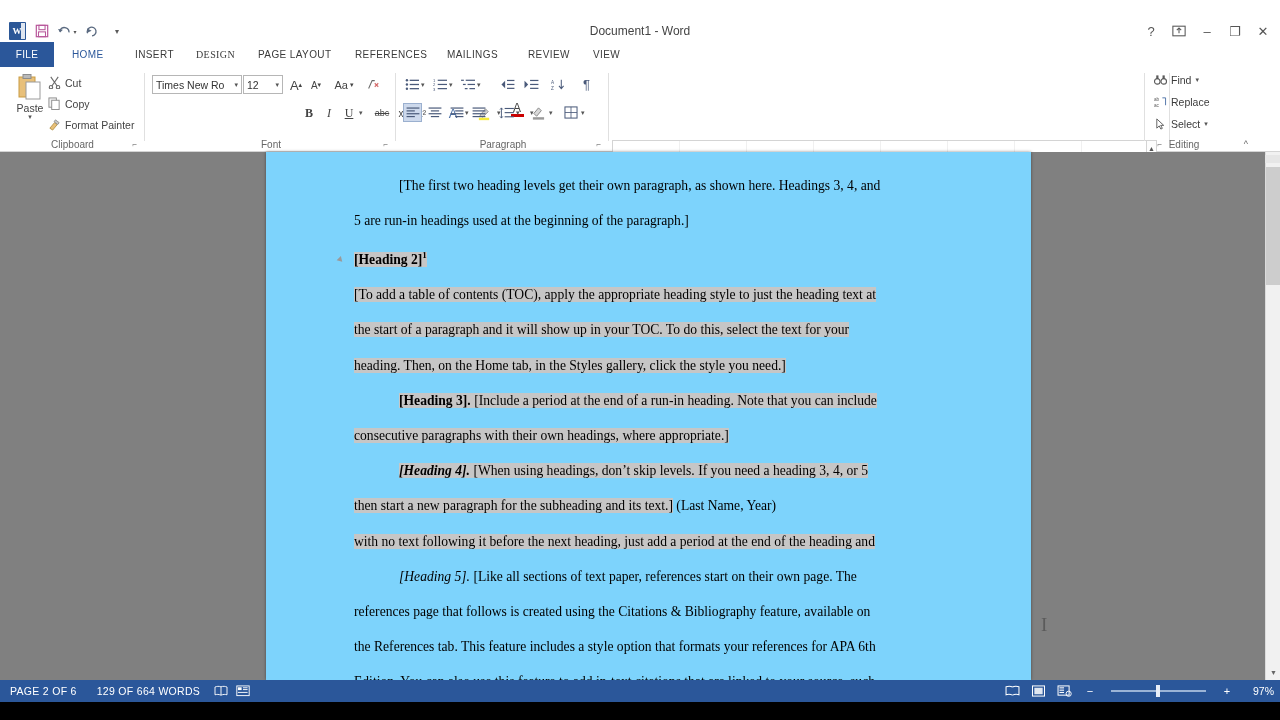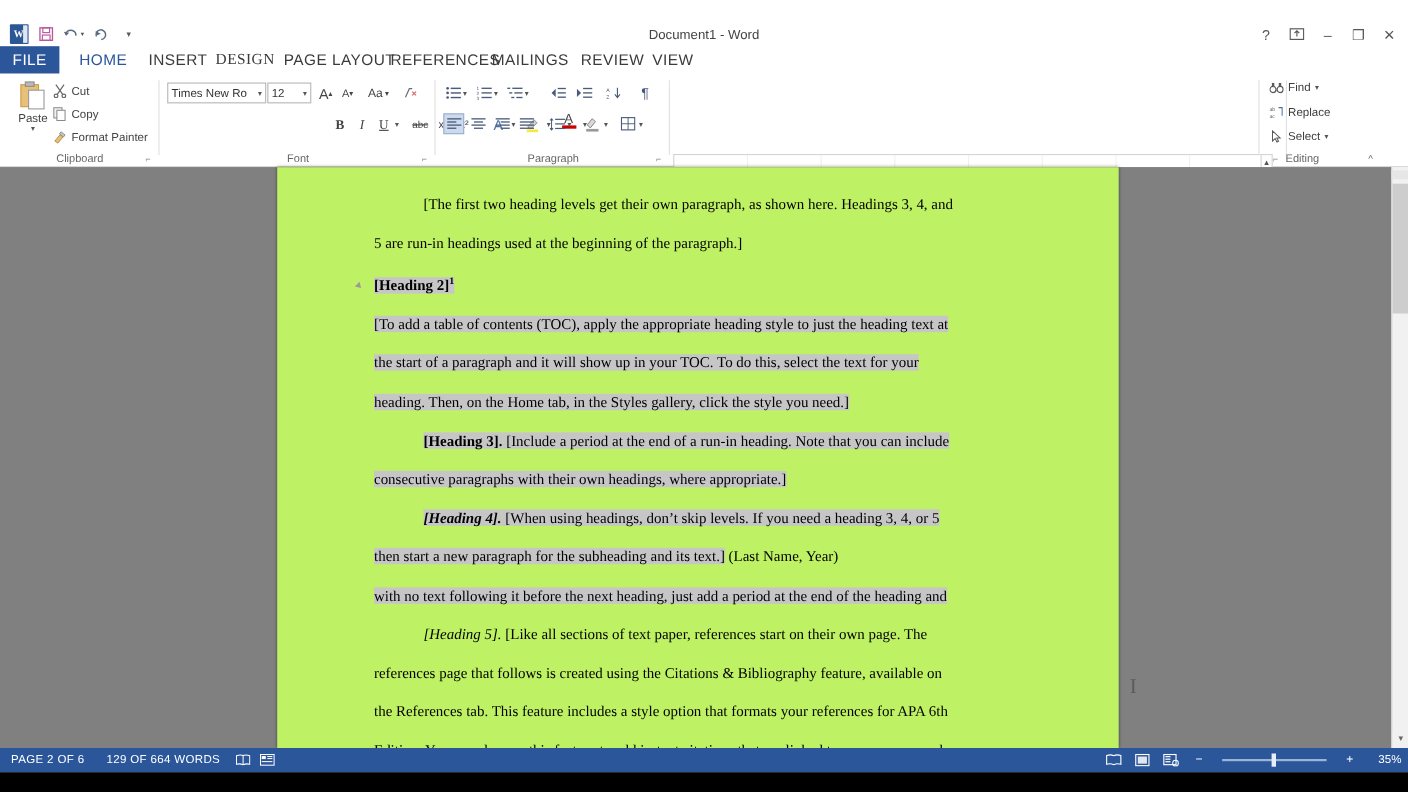--- a/index.html
+++ b/index.html
@@ -26,21 +26,21 @@
   .title-text {
     position:absolute; left:0; top:24px; width:1280px; text-align:center;
     font-size:12px; color:#444;
   }
   .win-ctrls { position:absolute; right:4px; top:20px; display:flex; align-items:center; gap:2px; }
   .win-ctrls div { width:26px; height:22px; display:flex; align-items:center; justify-content:center;
                    color:#555; font-size:13px; }
 
   
   .tabstrip { position:absolute; top:42px; left:0; width:1280px; height:25px; background:#fff; }
-  .tab { position:absolute; top:0; height:25px; padding:0 10px; font-size:14px;
+  .tab { position:absolute; top:0; height:25px; padding:0 10px; font-size:10px;
          letter-spacing:.4px; color:#3b3b3b; line-height:25px; }
   .tab.file { background:#2b579a; color:#fff; left:0; width:54px; text-align:center; padding:0; }
   .tab.active { color:#2b579a; background:#fff; }
   .acct { position:absolute; right:30px; top:46px; font-size:11.5px; color:#555;
           display:flex; align-items:center; gap:4px; }
   .acct .warn { color:#c8a22c; font-size:11px; }
   .avatar { position:absolute; right:2px; top:42px; width:26px; height:26px;
             background:linear-gradient(160deg,#caa089 0%,#8e6a52 55%,#4a3228 100%);
             border-radius:1px; overflow:hidden; }
   .avatar:after{content:"";position:absolute;left:7px;top:4px;width:11px;height:11px;
@@ -88,22 +88,22 @@
 
   
   .ed-item { position:absolute; font-size:10.5px; color:#3c3c3c; display:flex;
              align-items:center; gap:4px; }
   .collapse-rib { position:absolute; right:5px; bottom:3px; font-size:9px; color:#666; }
 
   
   .docarea { position:absolute; top:152px; left:0; width:1265px; height:528px; background:#a8a8a8;
              background:#7f7f7f; }
   .docbg { position:absolute; inset:0; background:#808080; }
-  .page { position:absolute; left:252px; top:0px; width:765px; height:528px;
-          background:#bef264; box-shadow:0 0 3px rgba(0,0,0,.45); }
+  .page { position:absolute; left:266px; top:0px; width:765px; height:528px;
+          background:#7dd3fc; box-shadow:0 0 3px rgba(0,0,0,.45); }
   .body-text { position:absolute; left:88px; top:16px; width:600px;
                font-family:"Liberation Serif", serif; font-size:13.6px; color:#000;
                line-height:35.2px; }
   .ln { white-space:nowrap; }
   .hl { background:#c6c6c6; }
   .ind { display:inline-block; width:45px; }
   .tri { position:absolute; left:-16px; top:89px; width:0; height:0;
          border-left:5px solid #9a9a9a; border-top:3.5px solid transparent;
          border-bottom:3.5px solid transparent; transform:rotate(45deg); }
   .caret { position:absolute; left:775px; top:462px; width:2px; height:17px;
@@ -583,18 +583,18 @@
           <rect x="2.5" y="7.5" width="5" height="1.2" fill="#fff"></rect>
           <circle cx="12.5" cy="9.5" r="2.8" fill="none" stroke="#fff" stroke-width="1"></circle>
         </svg>
       </div>
       <div class="view-btn">−</div>
       <div class="zslider">
         <div class="ztrack"></div>
         <div class="zthumb"></div>
       </div>
       <div class="view-btn">+</div>
-      <div class="zval">35%</div>
+      <div class="zval">97%</div>
     </div>
   </div>
 
   <div class="blackbar"></div>
 </div>
 
 </body></html>

